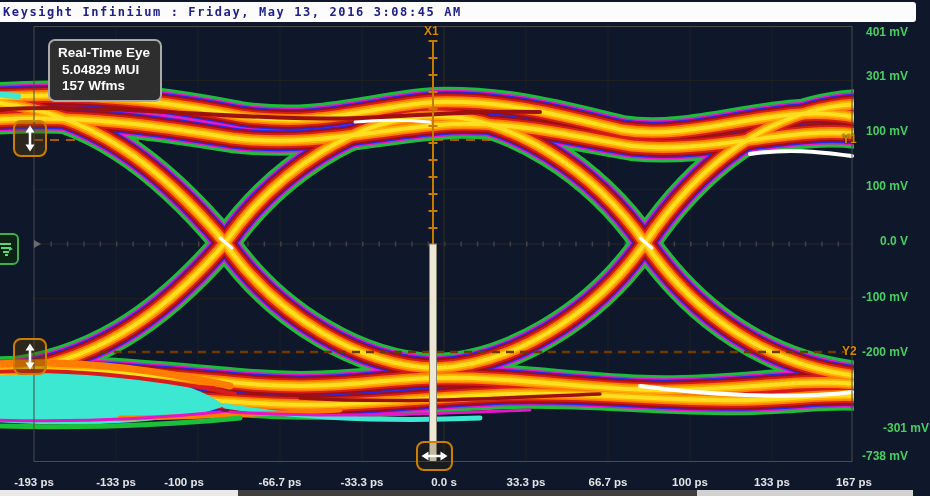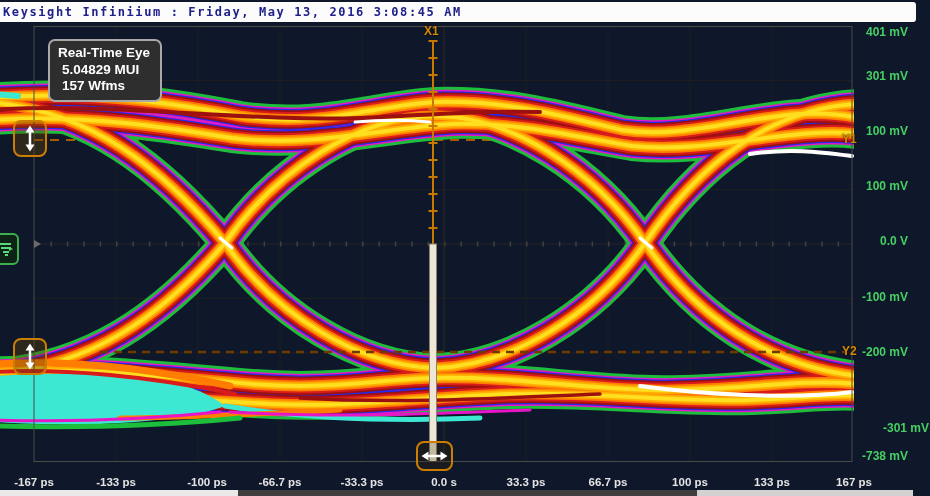--- a/index.html
+++ b/index.html
@@ -195,23 +195,23 @@
   <div class="ylab" style="top:25px;">401 mV</div>
   <div class="ylab" style="top:69px;">301 mV</div>
   <div class="ylab" style="top:124px;">100 mV</div>
   <div class="ylab" style="top:179px;">100 mV</div>
   <div class="ylab" style="top:234px;">0.0 V</div>
   <div class="ylab" style="top:290px;">-100 mV</div>
   <div class="ylab" style="top:345px;">-200 mV</div>
   <div class="ylab" style="top:421px;margin-left:21px;">-301 mV</div>
   <div class="ylab" style="top:449px;">-738 mV</div>
 
-  <div class="xlab" style="left:34px;">-167 ps</div>
+  <div class="xlab" style="left:34px;">-193 ps</div>
   <div class="xlab" style="left:116px;">-133 ps</div>
-  <div class="xlab" style="left:207px;">-100 ps</div>
+  <div class="xlab" style="left:184px;">-100 ps</div>
   <div class="xlab" style="left:280px;">-66.7 ps</div>
   <div class="xlab" style="left:362px;">-33.3 ps</div>
   <div class="xlab" style="left:444px;">0.0 s</div>
   <div class="xlab" style="left:526px;">33.3 ps</div>
   <div class="xlab" style="left:608px;">66.7 ps</div>
   <div class="xlab" style="left:690px;text-align:right;">100 ps</div>
   <div class="xlab" style="left:772px;">133 ps</div>
   <div class="xlab" style="left:854px;">167 ps</div>
   <div class="srclab" style="left:894px;">f2</div>
 

